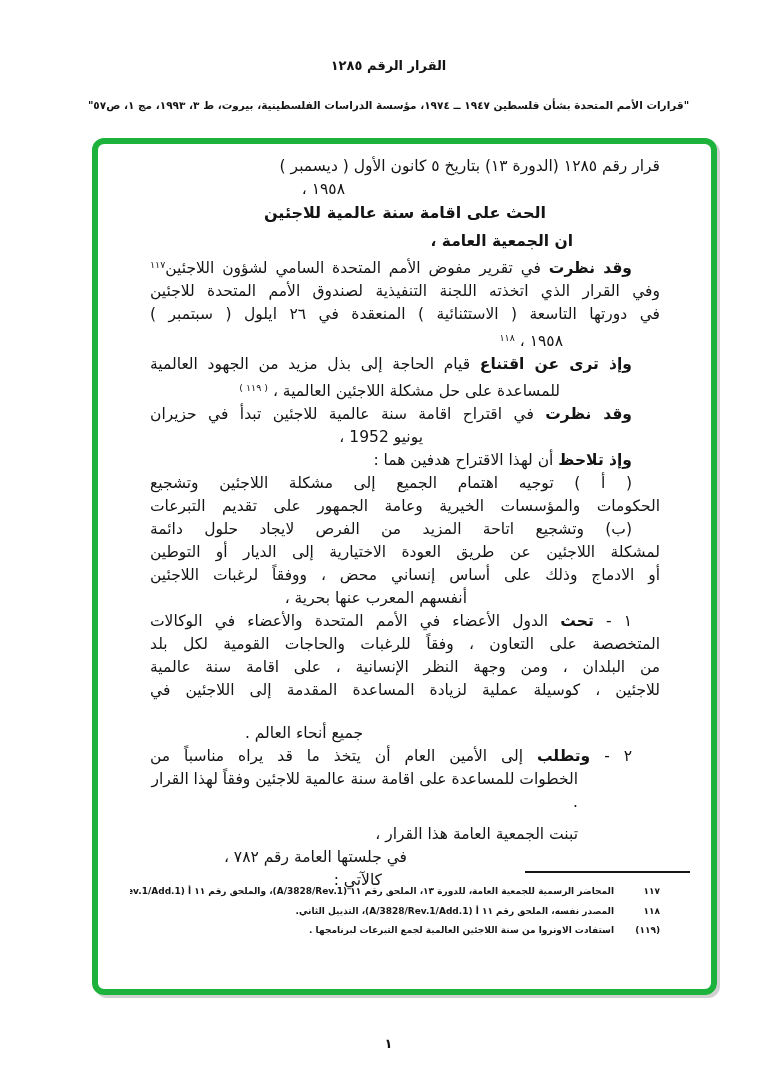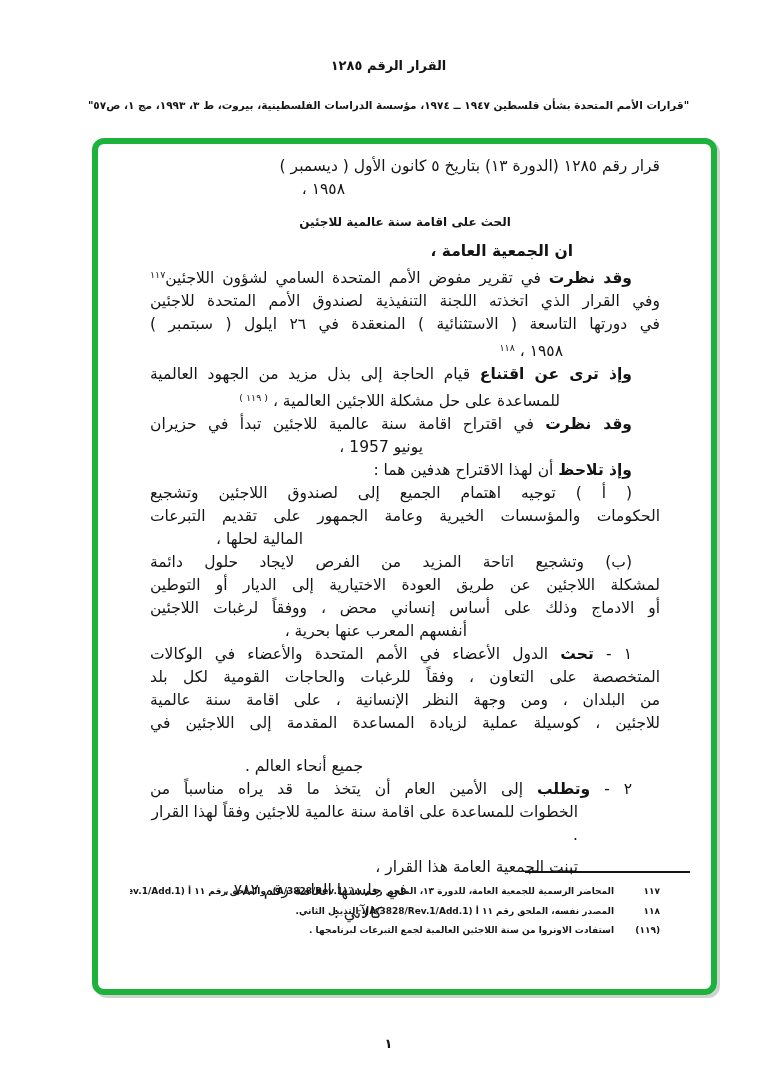--- a/index.html
+++ b/index.html
@@ -20,21 +20,21 @@
     border:6px solid #1cb23c;border-radius:12px;
     box-shadow:3px 3px 0 rgba(140,140,140,.4);
   }
   .res-body{
     position:absolute;left:52px;top:11px;width:510px;direction:rtl;
     font-size:15.5px;
   }
   .line{line-height:23px;min-height:23px;}
   .full{text-align:justify;text-align-last:justify;}
   .center{text-align:center;}
-  .title{margin:10px 0 6px;font-size:12px;}
+  .title{margin:0 0 6px;font-size:16px;}
   .b{font-weight:bold;}
   .sup{font-size:9.5px;vertical-align:5px;}
   .fn-area{position:absolute;left:32px;top:727px;width:530px;direction:rtl;}
   .fn-sep{
     width:165px;height:2px;background:#141414;
     margin:0 -30px 9px auto;
   }
   .fn-row{
     display:flex;direction:rtl;font-size:9px;font-weight:bold;
     line-height:19.5px;white-space:nowrap;overflow:hidden;
@@ -58,25 +58,24 @@
       <div class="line right" style="margin-right: 315px;"><span>١٩٥٨ ،</span></div>
       <div class="line center title"><span class="b">الحث على اقامة سنة عالمية للاجئين</span></div>
       <div class="line right" style="margin-right: 87px;"><span class="b">ان الجمعية العامة ،</span></div>
       <div class="line full" style="padding-right: 28px;"><span class="b">وقد نظرت</span><span> في تقرير مفوض الأمم المتحدة السامي لشؤون اللاجئين</span><span class="sup">١١٧</span></div>
       <div class="line full"><span>وفي القرار الذي اتخذته اللجنة التنفيذية لصندوق الأمم المتحدة للاجئين</span></div>
       <div class="line full"><span>في دورتها التاسعة ( الاستثنائية ) المنعقدة في ٢٦ ايلول ( سبتمبر )</span></div>
       <div class="line right" style="margin-right: 97px;"><span>١٩٥٨ ، </span><span class="sup">١١٨</span></div>
       <div class="line full" style="padding-right: 28px;"><span class="b">وإذ ترى عن اقتناع</span><span> قيام الحاجة إلى بذل مزيد من الجهود العالمية</span></div>
       <div class="line right" style="margin-right: 100px;"><span>للمساعدة على حل مشكلة اللاجئين العالمية ، </span><span class="sup">( ١١٩ )</span></div>
       <div class="line full" style="padding-right: 28px;"><span class="b">وقد نظرت</span><span> في اقتراح اقامة سنة عالمية للاجئين تبدأ في حزيران</span></div>
-      <div class="line right" style="margin-right: 237px;"><span>يونيو 1957 ،</span></div>
+      <div class="line right" style="margin-right: 237px;"><span>يونيو 1952 ،</span></div>
       <div class="line right" style="padding-right: 28px;"><span class="b">وإذ تلاحظ</span><span> أن لهذا الاقتراح هدفين هما :</span></div>
-      <div class="line full" style="padding-right: 28px;"><span>( أ ) توجيه اهتمام الجميع إلى لصندوق اللاجئين وتشجيع</span></div>
+      <div class="line full" style="padding-right: 28px;"><span>( أ ) توجيه اهتمام الجميع إلى مشكلة اللاجئين وتشجيع</span></div>
       <div class="line full"><span>الحكومات والمؤسسات الخيرية وعامة الجمهور على تقديم التبرعات</span></div>
-      <div class="line right" style="margin-right: 357px;"><span>المالية لحلها ،</span></div>
       <div class="line full" style="padding-right: 28px;"><span>(ب) وتشجيع اتاحة المزيد من الفرص لايجاد حلول دائمة</span></div>
       <div class="line full"><span>لمشكلة اللاجئين عن طريق العودة الاختيارية إلى الديار أو التوطين</span></div>
       <div class="line full"><span>أو الادماج وذلك على أساس إنساني محض ، ووفقاً لرغبات اللاجئين</span></div>
       <div class="line right" style="margin-right: 193px;"><span>أنفسهم المعرب عنها بحرية ،</span></div>
       <div class="line full" style="padding-right: 28px;"><span>١ - </span><span class="b">تحث</span><span> الدول الأعضاء في الأمم المتحدة والأعضاء في الوكالات</span></div>
       <div class="line full"><span>المتخصصة على التعاون ، وفقاً للرغبات والحاجات القومية لكل بلد</span></div>
       <div class="line full"><span>من البلدان ، ومن وجهة النظر الإنسانية ، على اقامة سنة عالمية</span></div>
       <div class="line full"><span>للاجئين ، كوسيلة عملية لزيادة المساعدة المقدمة إلى اللاجئين في</span></div>
       <div class="line right" style="margin-right: 297px; margin-top: 20px;"><span>جميع أنحاء العالم .</span></div>
       <div class="line full" style="padding-right: 28px;"><span>٢ - </span><span class="b">وتطلب</span><span> إلى الأمين العام أن يتخذ ما قد يراه مناسباً من</span></div>

